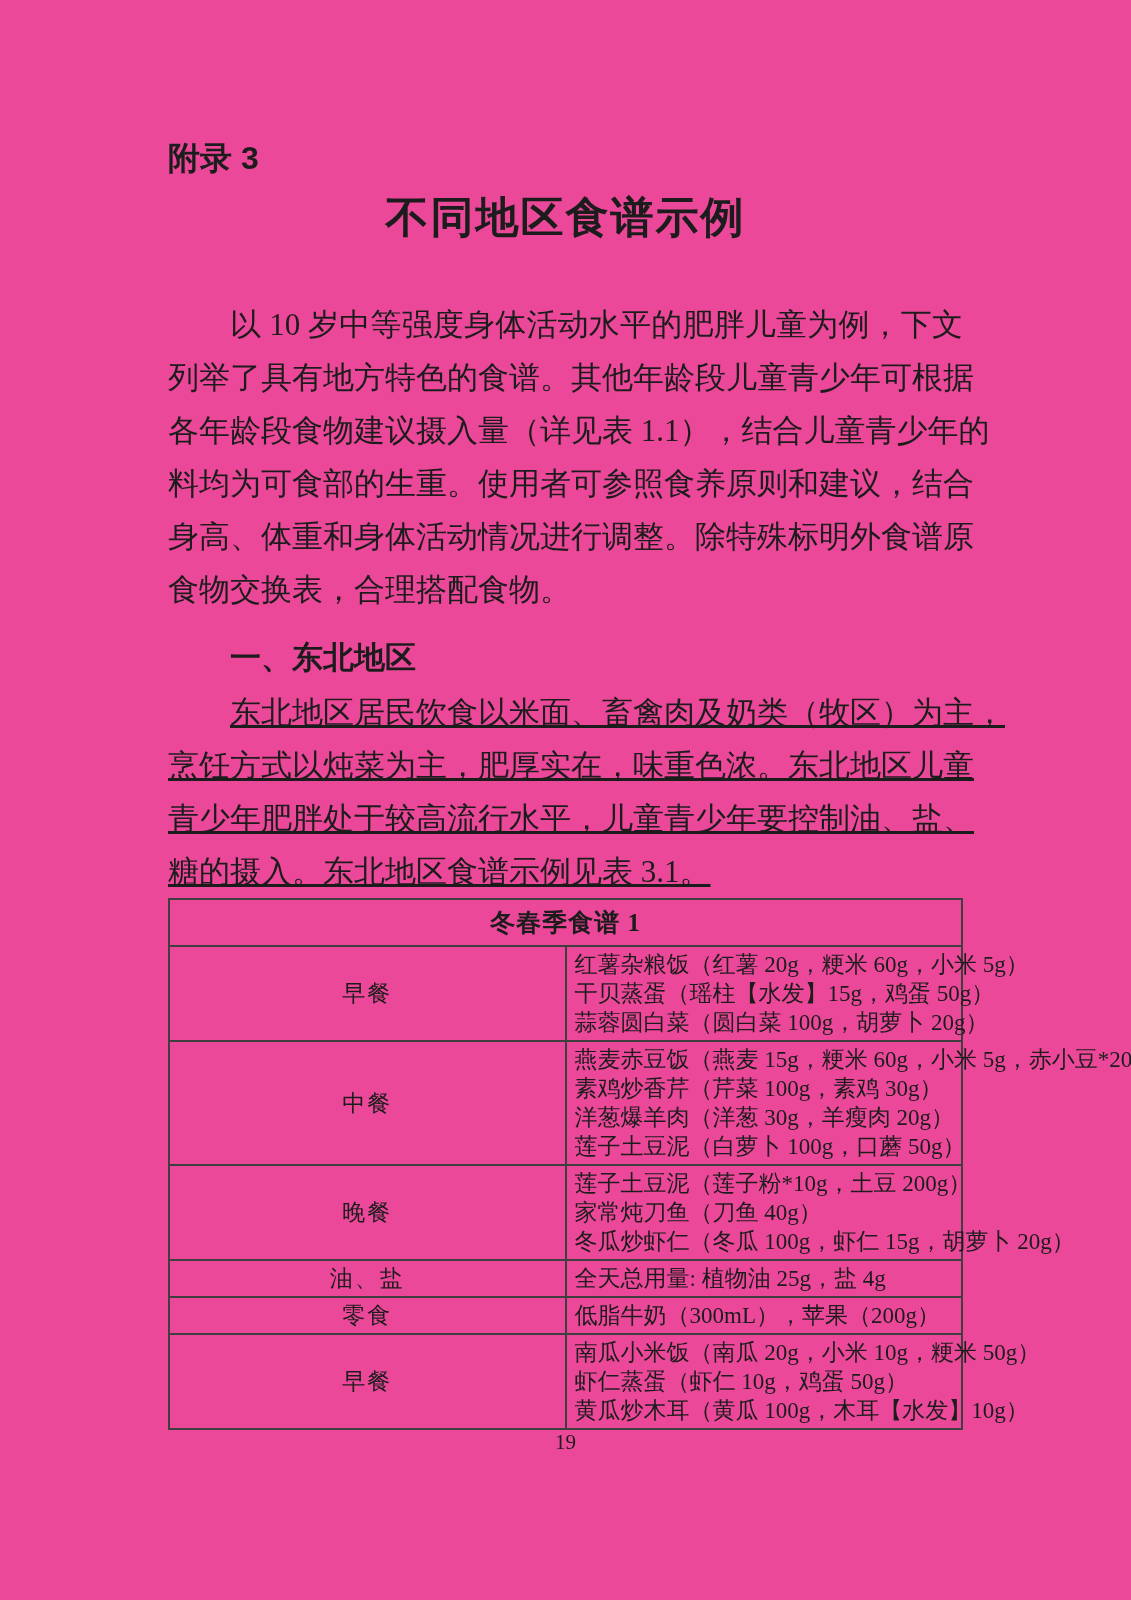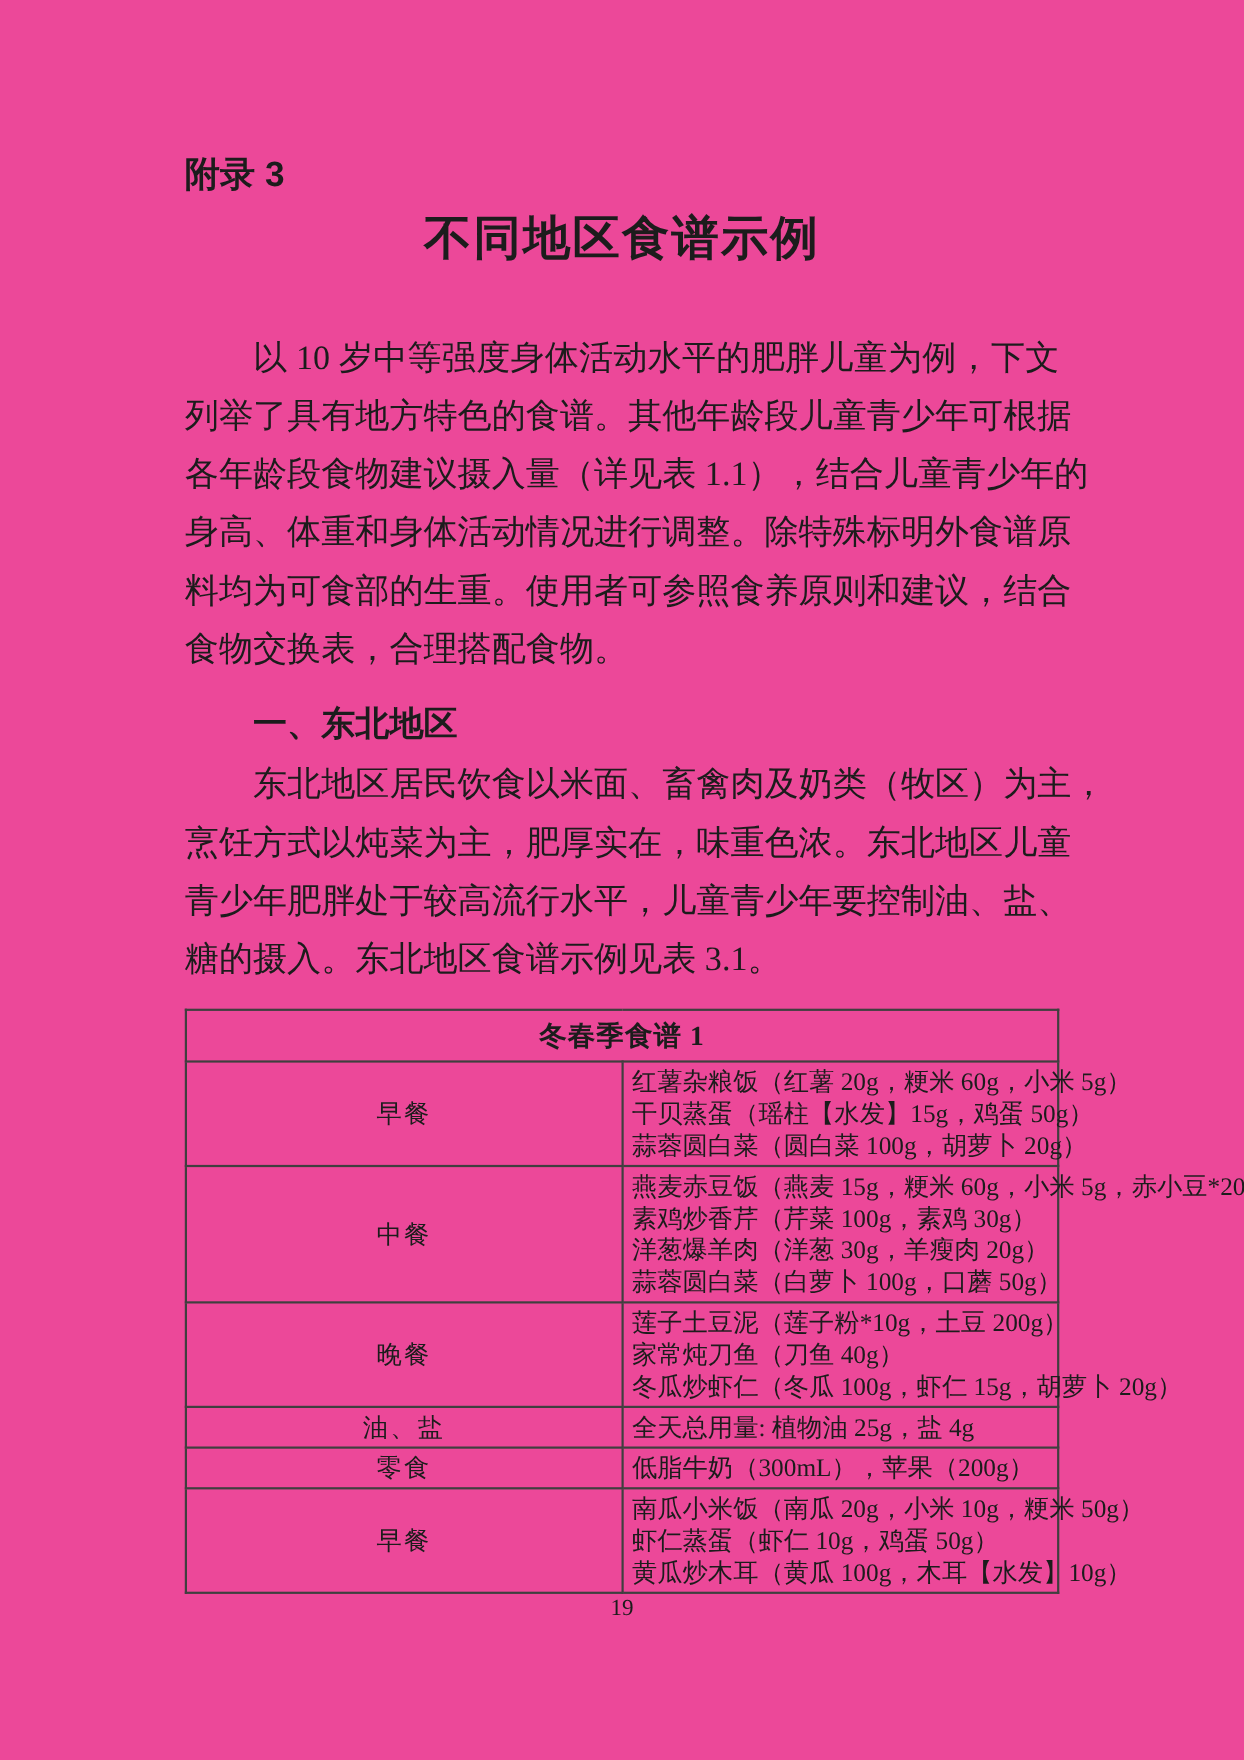--- a/index.html
+++ b/index.html
@@ -25,21 +25,21 @@
   .title {
     margin: 8px 0 0 0;
     text-align: center;
     font-family: "Liberation Sans", "DejaVu Sans", sans-serif;
     font-weight: 700;
     font-size: 43px;
     line-height: 58px;
     letter-spacing: 2px;
   }
   .para { margin-top: 52px; font-size: 31px; }
-  .para.tight { margin-top: 2px; }
+  .para.tight { margin-top: 2px; text-decoration: underline; }
   .para-line {
     line-height: 53px;
     text-align: justify;
     text-align-last: justify;
     white-space: nowrap;
   }
   .para-line.last { text-align-last: left; white-space: normal; }
   .para-line.indent { text-indent: 62px; }
 
   .heading {
@@ -54,21 +54,21 @@
   .caption {
     margin-top: 10px;
     text-align: center;
     font-size: 24px;
     line-height: 32px;
   }
 
   table.menu {
     width: 100%;
     border-collapse: collapse;
-    margin-top: 19px;
+    margin-top: 0;
     font-size: 23px;
     table-layout: fixed;
   }
   table.menu td { border: 2px solid #3f3f3f; }
   tr.sec-hdr td {
     text-align: center;
     font-weight: 700;
     font-size: 25px;
     padding: 6px 0;
     letter-spacing: 1px;
@@ -96,22 +96,22 @@
   <div class="content">
 
     <div class="appendix">附录 3</div>
 
     <h1 class="title">不同地区食谱示例</h1>
 
     <div class="para" id="para-intro">
         <div class="para-line indent">以 10 岁中等强度身体活动水平的肥胖儿童为例，下文</div>
         <div class="para-line">列举了具有地方特色的食谱。其他年龄段儿童青少年可根据</div>
         <div class="para-line">各年龄段食物建议摄入量（详见表 1.1），结合儿童青少年的</div>
+        <div class="para-line">料均为可食部的生重。使用者可参照食养原则和建议，结合</div>
         <div class="para-line">身高、体重和身体活动情况进行调整。除特殊标明外食谱原</div>
-        <div class="para-line">料均为可食部的生重。使用者可参照食养原则和建议，结合</div>
         <div class="para-line last">食物交换表，合理搭配食物。</div>
       </div>
 
     <div class="heading">一、东北地区</div>
 
     <div class="para tight" id="para-section">
         <div class="para-line indent">东北地区居民饮食以米面、畜禽肉及奶类（牧区）为主，</div>
         <div class="para-line">烹饪方式以炖菜为主，肥厚实在，味重色浓。东北地区儿童</div>
         <div class="para-line">青少年肥胖处于较高流行水平，儿童青少年要控制油、盐、</div>
         <div class="para-line last">糖的摄入。东北地区食谱示例见表 3.1。</div>
@@ -130,21 +130,21 @@
               <div class="item-line">干贝蒸蛋（瑶柱【水发】15g，鸡蛋 50g）</div>
               <div class="item-line">蒜蓉圆白菜（圆白菜 100g，胡萝卜 20g）</div>
             </td>
           </tr>
           <tr>
             <td class="label-cell">中餐</td>
             <td class="items-cell">
               <div class="item-line">燕麦赤豆饭（燕麦 15g，粳米 60g，小米 5g，赤小豆*20g）</div>
               <div class="item-line">素鸡炒香芹（芹菜 100g，素鸡 30g）</div>
               <div class="item-line">洋葱爆羊肉（洋葱 30g，羊瘦肉 20g）</div>
-              <div class="item-line">蒜蓉圆白菜（白萝卜 100g，口蘑 50g）</div>
+              <div class="item-line">莲子土豆泥（白萝卜 100g，口蘑 50g）</div>
             </td>
           </tr>
           <tr>
             <td class="label-cell">晚餐</td>
             <td class="items-cell">
               <div class="item-line">莲子土豆泥（莲子粉*10g，土豆 200g）</div>
               <div class="item-line">家常炖刀鱼（刀鱼 40g）</div>
               <div class="item-line">冬瓜炒虾仁（冬瓜 100g，虾仁 15g，胡萝卜 20g）</div>
             </td>
           </tr>

